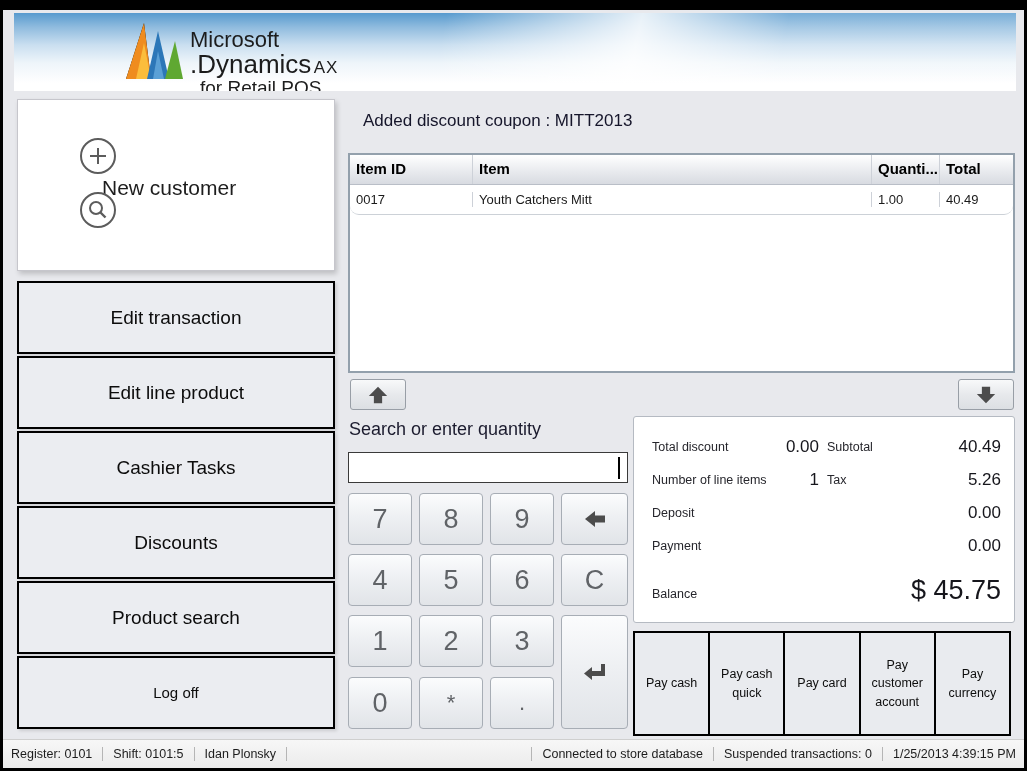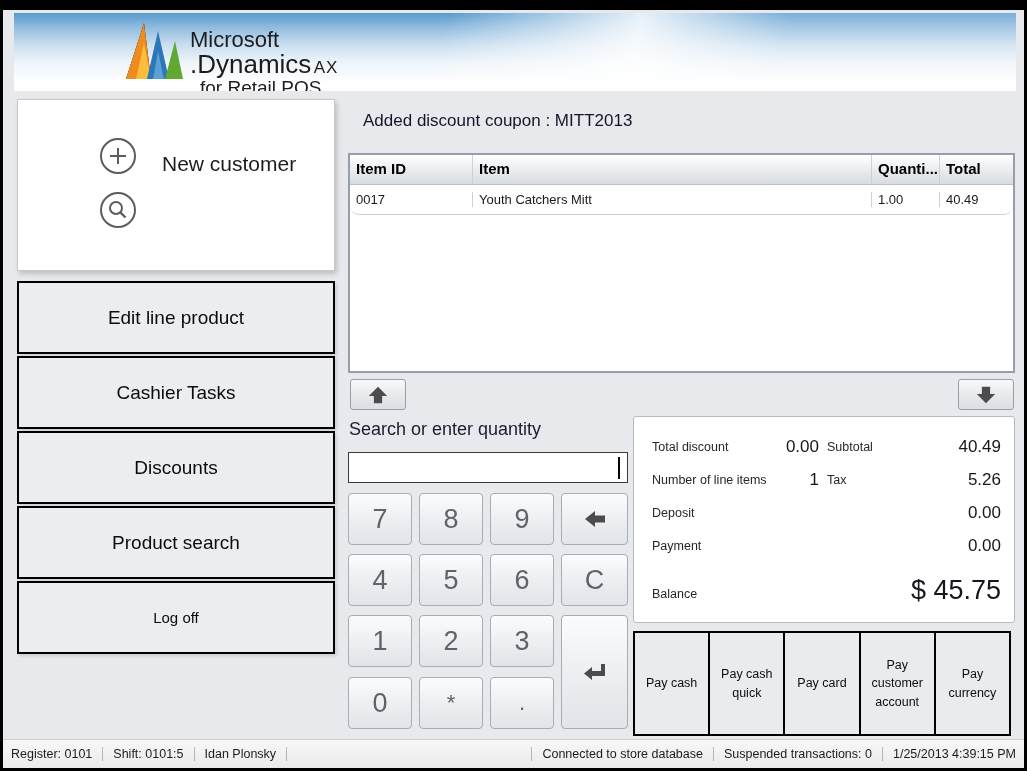--- a/index.html
+++ b/index.html
@@ -26,21 +26,21 @@
   .logo-line1 { font-size:22px; }
   .logo-line2 { font-size:26px; }
   .logo-line2 .ax { font-size:17px; letter-spacing:1px; }
   .logo-line3 { font-size:19px; padding-left:10px; }
 
   
   .customer-panel {
     position:absolute; left:14px; top:96px; width:318px; height:172px;
     background:#fff; border:1px solid #c6c6cc; box-shadow:2px 3px 5px rgba(0,0,0,0.18);
   }
-  .cust-item { position:absolute; left:80px; display:flex; align-items:flex-end; cursor:pointer; }
+  .cust-item { position:absolute; left:60px; display:flex; align-items:flex-start; cursor:pointer;flex-direction:column; }
   .cust-item .txt { margin-left:24px; font-size:21px; color:#1d1d1d; }
   .side-buttons { position:absolute; left:14px; top:278px; width:318px; }
   .side-btn {
     width:318px; height:73px; margin-bottom:2px; background:#ebedf1;
     border:2px solid #000; display:flex; align-items:center; justify-content:center;
     font-size:19px; color:#0c0c0c; cursor:pointer; box-shadow:2px 2px 3px rgba(0,0,0,0.12);
   }
   .side-btn.small { font-size:15px; }
 
   
@@ -147,20 +147,21 @@
     <div class="cust-item" style="top:90px;">
       <svg width="40" height="40" viewBox="0 0 40 40">
         <circle cx="20" cy="20" r="17" fill="none" stroke="#5c5c5c" stroke-width="2"></circle>
         <circle cx="18" cy="18" r="6" fill="none" stroke="#5c5c5c" stroke-width="2"></circle>
         <line x1="22.5" y1="22.5" x2="27.5" y2="27.5" stroke="#5c5c5c" stroke-width="2.4"></line>
       </svg>
     </div>
   </div>
 
   <div class="side-buttons">
+    <div class="side-btn">Edit transaction</div>
     <div class="side-btn">Edit line product</div>
     <div class="side-btn">Cashier Tasks</div>
     <div class="side-btn">Discounts</div>
     <div class="side-btn">Product search</div>
     <div class="side-btn small">Log off</div>
   </div>
 
   <div class="status-msg">Added discount coupon : MITT2013</div>
 
   <div class="grid">

